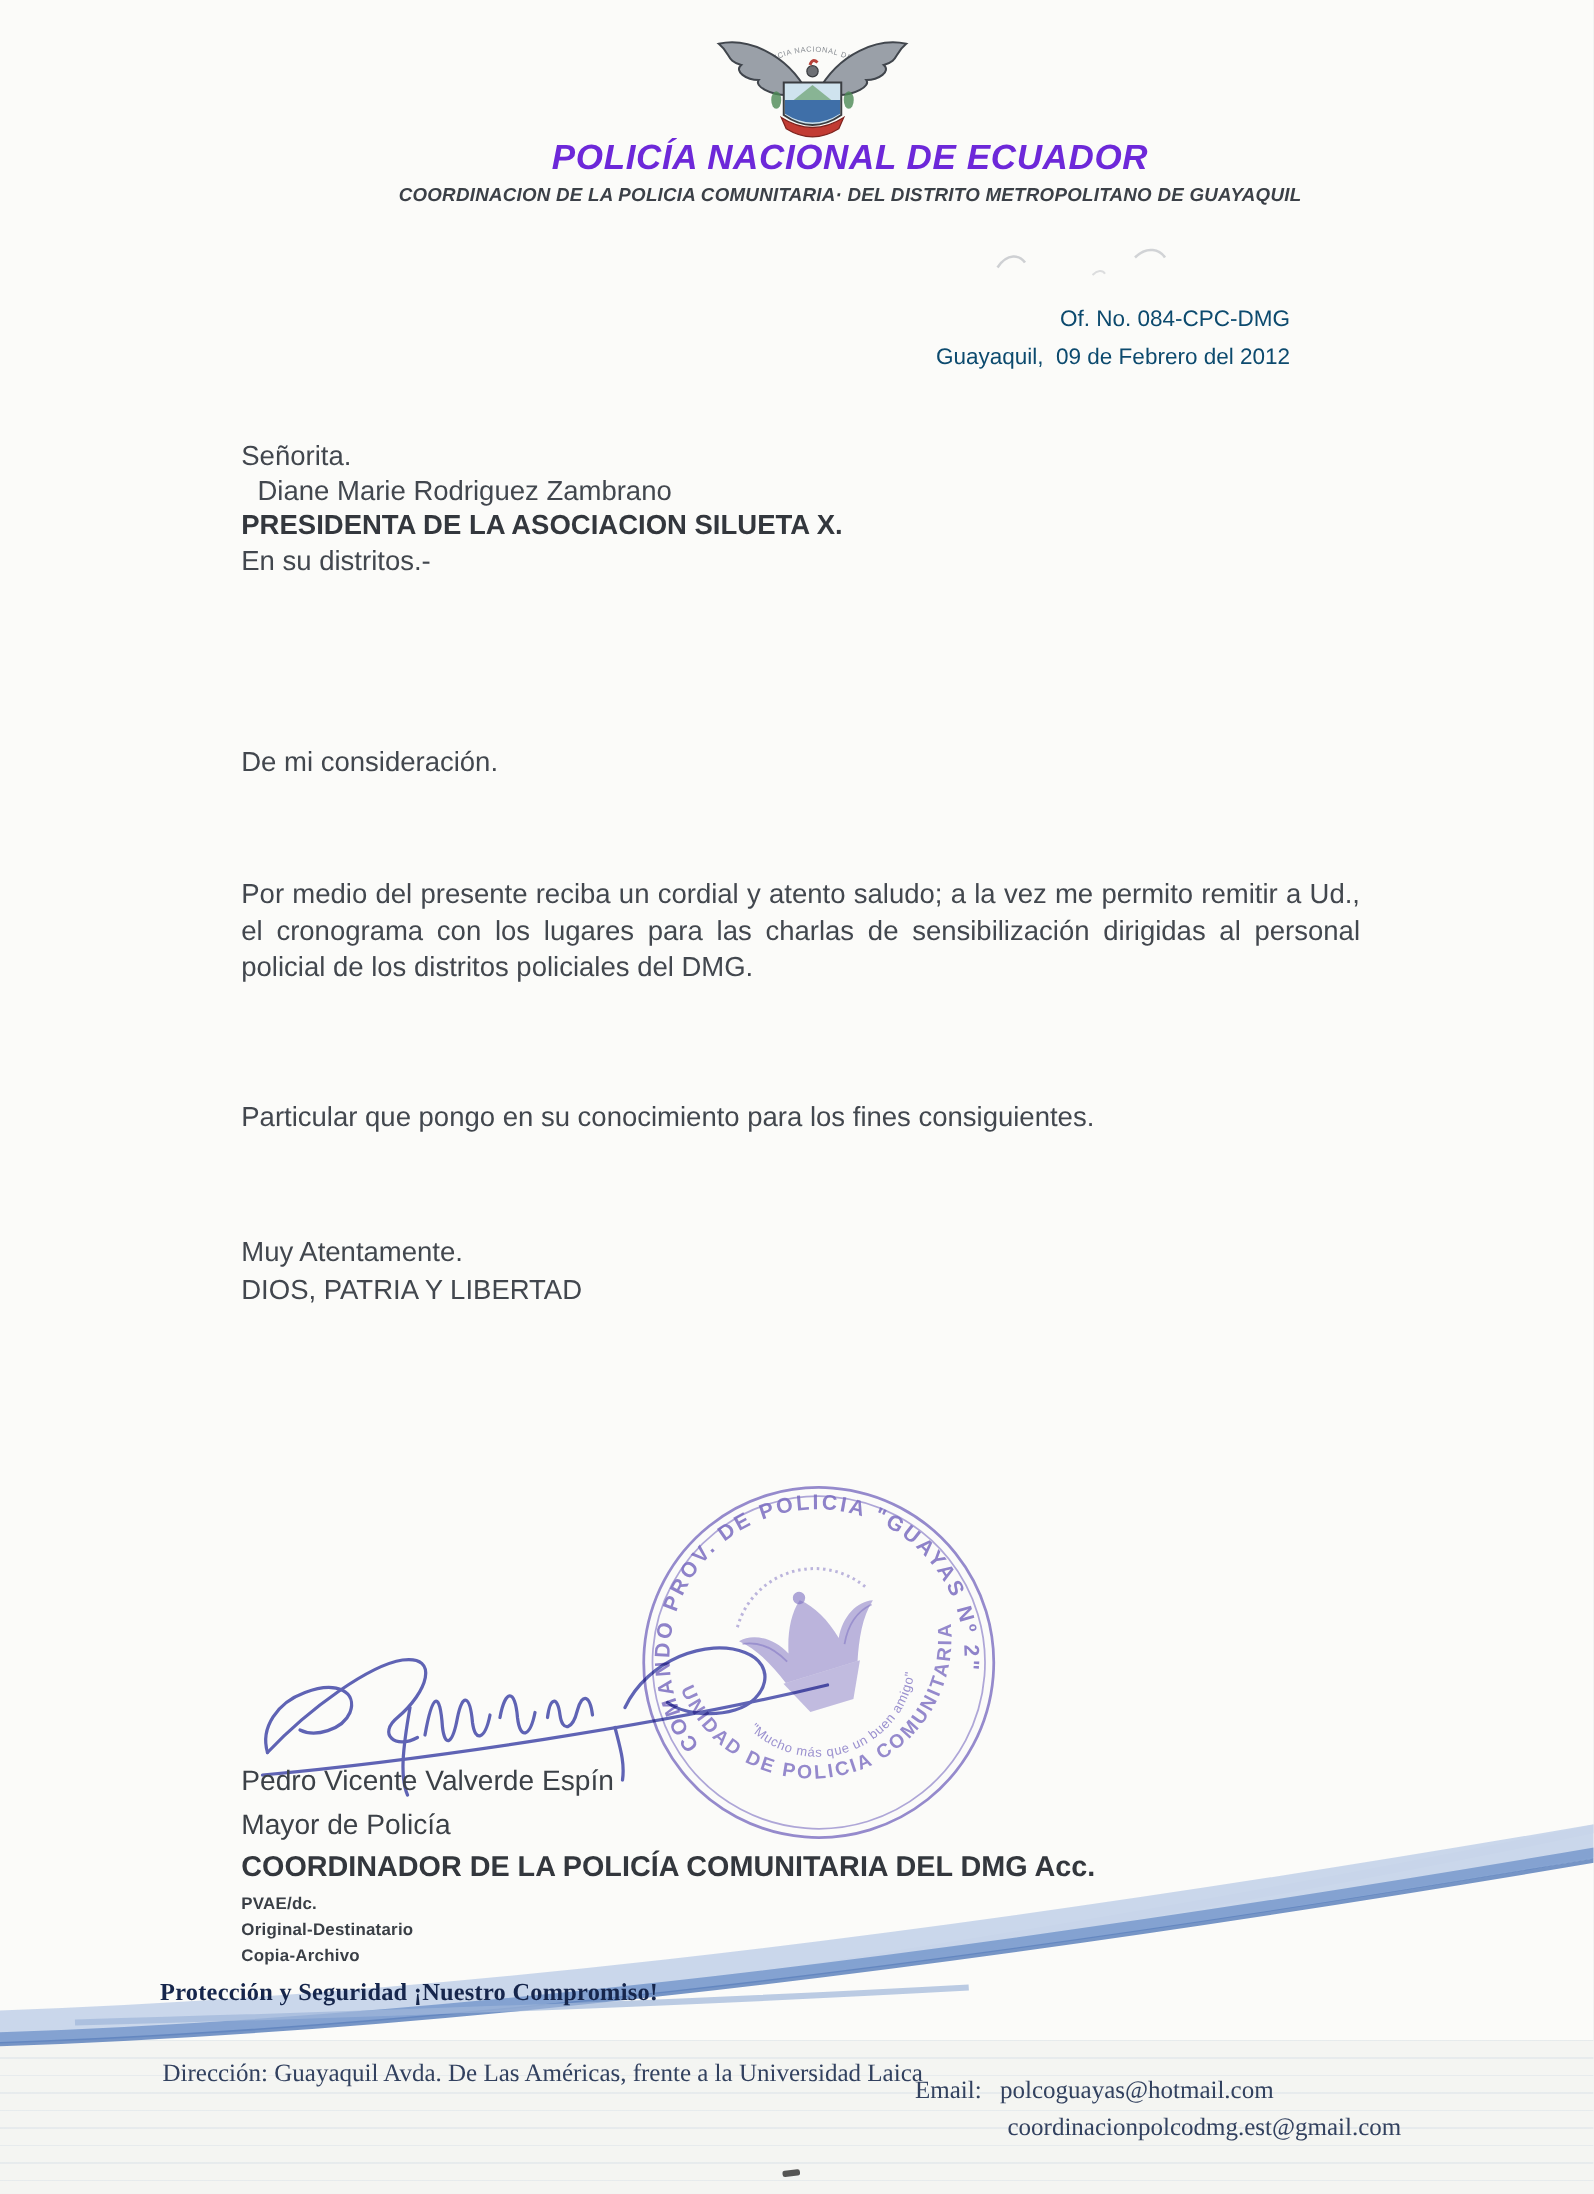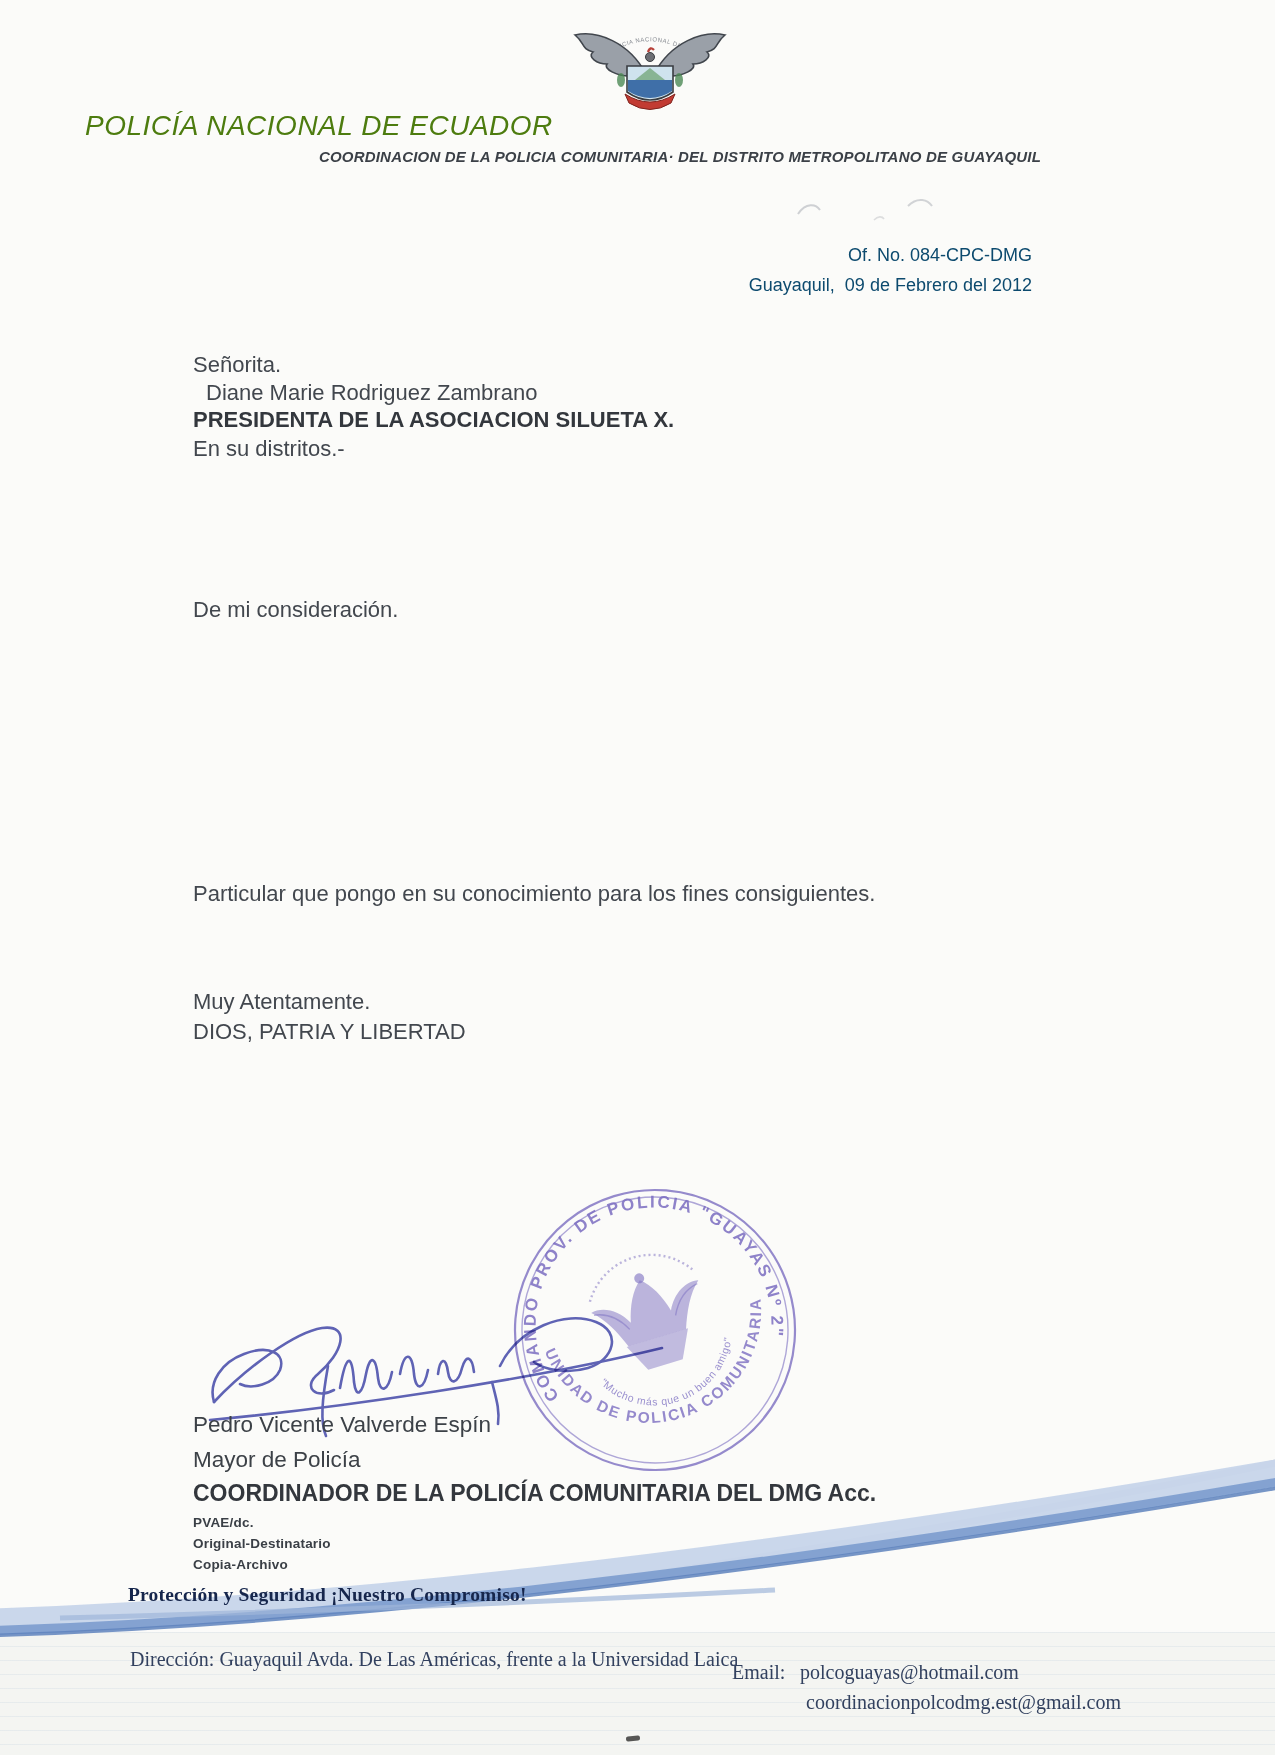--- a/index.html
+++ b/index.html
@@ -5,22 +5,22 @@
   html,body{margin:0;padding:0;background:#e8e8e6;}
   *{box-sizing:border-box;}
   .page{
     position:relative;width:1275px;height:1755px;margin:0 auto;
     background:#fbfbf9;overflow:hidden;
     font-family:"Liberation Sans", sans-serif;color:#3a3f46;
   }
   .abs{position:absolute;}
   
   .org-name{
-    left:85px;top:110px;width:1190px;
-    font-size:28px;font-weight:normal;font-style:italic;color:#4d7c0f;letter-spacing:.5px;
+    left:85px;top:110px;width:1190px;text-align:center;
+    font-size:28px;font-weight:bold;font-style:italic;color:#6d28d9;letter-spacing:.5px;
   }
   .org-subtitle{
     left:85px;top:148px;width:1190px;text-align:center;
     font-size:15px;font-weight:bold;font-style:italic;color:#3b4047;letter-spacing:.2px;
   }
   
   .ref-block{top:240px;right:243px;text-align:right;font-size:18px;line-height:30px;color:#0c4a6e;}
   .ref-block div{white-space:pre;}
   
   .line{font-size:22px;color:#42474e;white-space:pre;}
@@ -101,20 +101,21 @@
     <div>Of. No. 084-CPC-DMG</div>
     <div>Guayaquil,  09 de Febrero del 2012</div>
   </div>
 
   <div class="abs line" style="left:193px;top:352px;">Señorita.</div>
   <div class="abs line" style="left:206px;top:380px;">Diane Marie Rodriguez Zambrano</div>
   <div class="abs line bold" style="left:193px;top:407px;">PRESIDENTA DE LA ASOCIACION SILUETA X.</div>
   <div class="abs line" style="left:193px;top:436px;">En su distritos.-</div>
 
   <div class="abs line" style="left:193px;top:597px;">De mi consideración.</div>
+  <div class="abs para" style="top:700px;">Por medio del presente reciba un cordial y atento saludo; a la vez me permito remitir a Ud., el cronograma con los lugares para las charlas de sensibilización dirigidas al personal policial de los distritos policiales del DMG.</div>
   <div class="abs para" style="top:879px;">Particular que pongo en su conocimiento para los fines consiguientes.</div>
   <div class="abs line" style="left:193px;top:989px;">Muy Atentamente.</div>
   <div class="abs line" style="left:193px;top:1019px;">DIOS, PATRIA Y LIBERTAD</div>
 
   <svg class="abs ink" style="left:200px;top:1270px;" width="470" height="170" viewBox="0 0 470 170">
     <g stroke="#4a4fb0" stroke-width="2.6" fill="none" opacity=".88" stroke-linecap="round">
       <path d="M14 132 C8 112 22 92 44 84 C70 74 86 84 80 100 C74 114 52 120 40 114"></path>
       <path d="M14 132 C48 96 96 62 122 58 C152 54 142 84 118 104 C102 117 116 130 134 120"></path>
       <path d="M140 118 C146 84 152 82 154 112 C156 128 162 126 166 104 C170 84 176 86 178 108 C180 124 188 122 192 102"></path>
       <path d="M200 104 C204 82 212 80 214 104 C216 122 224 120 228 100"></path>

